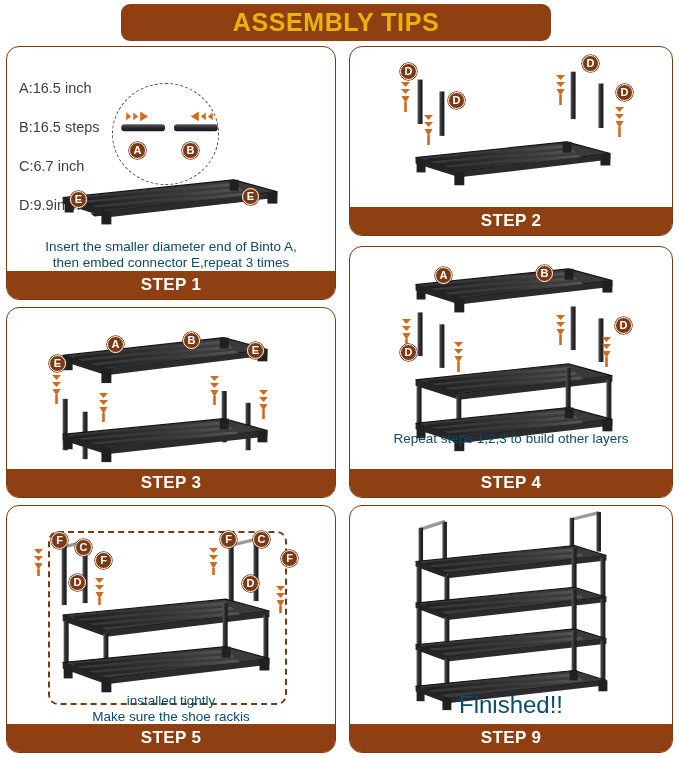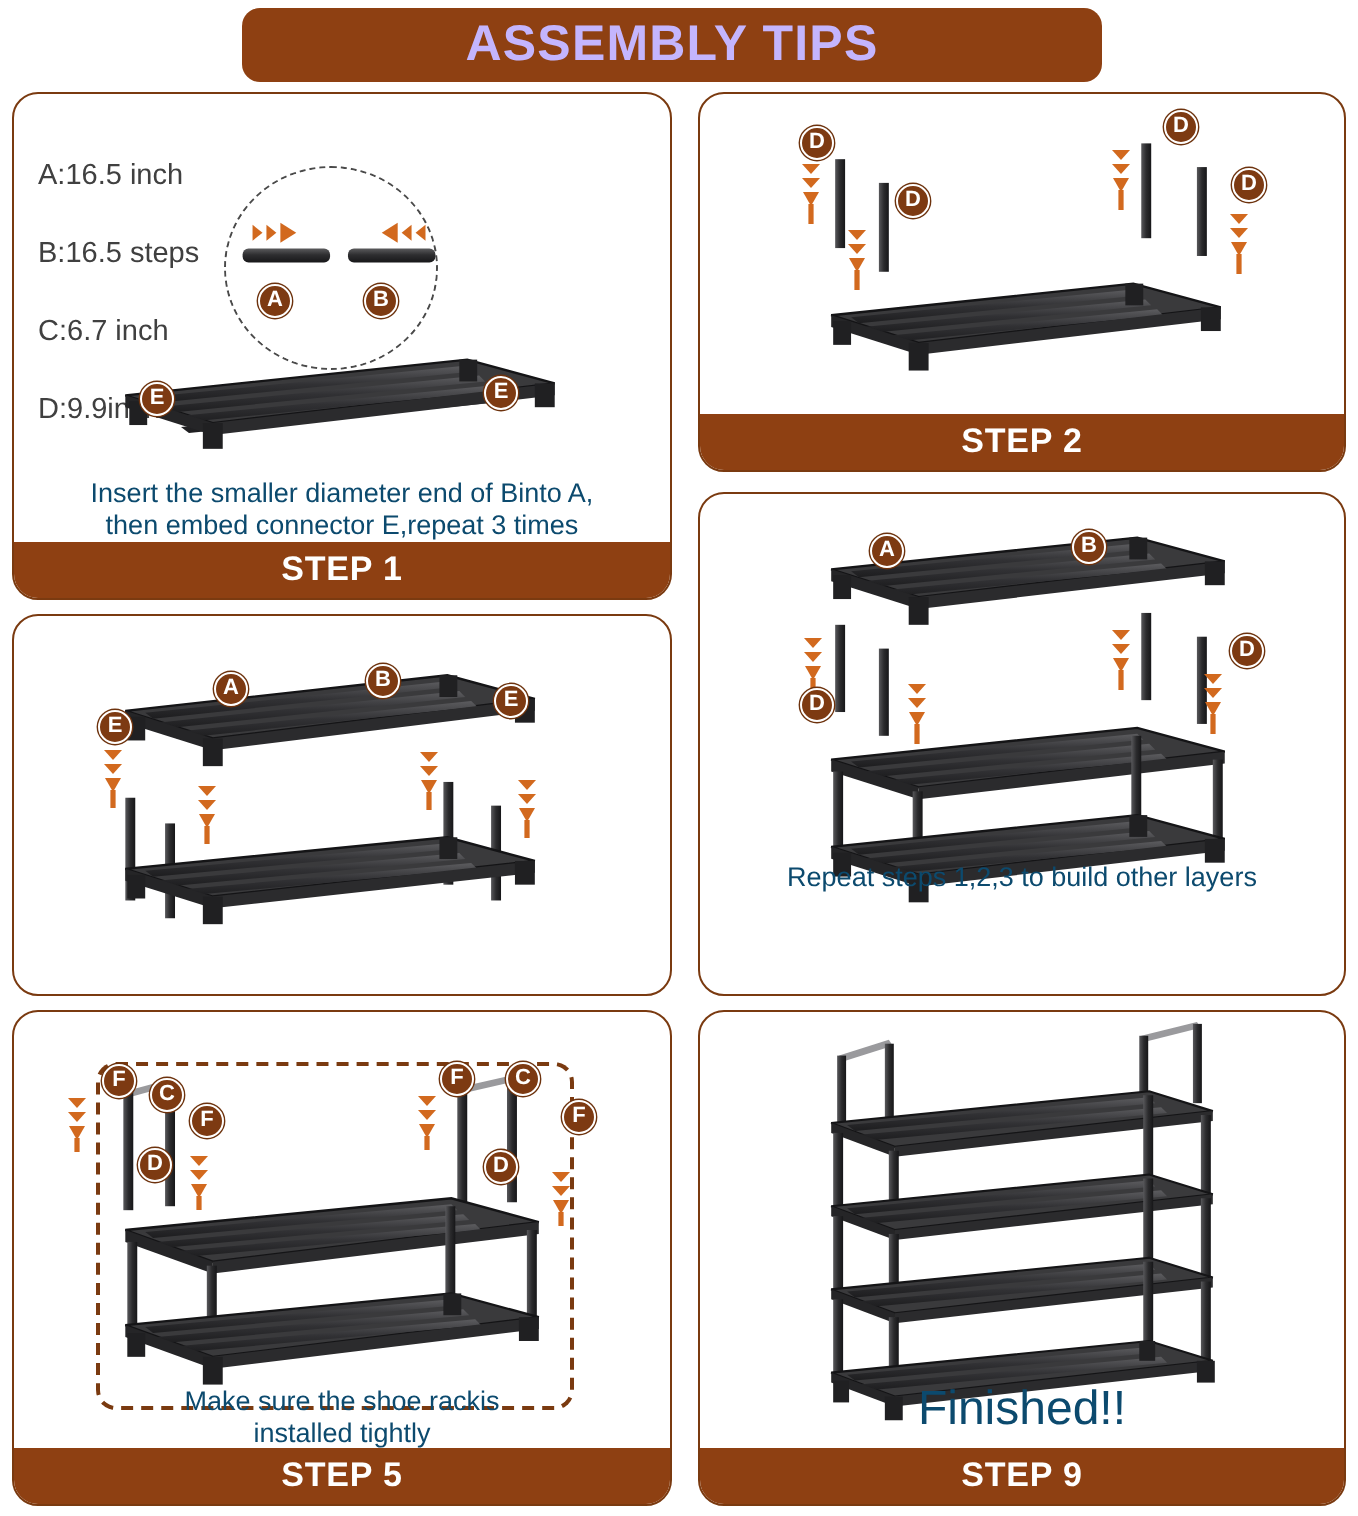--- a/index.html
+++ b/index.html
@@ -12,21 +12,21 @@
     position:relative;
   }
   
   .banner{
     position:absolute;left:121px;top:4px;width:430px;height:37px;
     background:#8e4012;
     border-radius:9px;
     display:flex;align-items:center;justify-content:center;
   }
   .banner-text{
-    color:#c4b5fd;
+    color:#eab308;
     font-size:25px;
     font-weight:bold;
     letter-spacing:0.6px;
     font-family:"Liberation Sans", sans-serif;
   }
   
   .panel{
     position:absolute;
     box-sizing:border-box;
     border:1.4px solid #7a3a10;
@@ -359,20 +359,23 @@
             <path d="M0.5 14 l4 7 4 -7 z"></path>
             <rect x="3.2" y="20" width="2.6" height="9"></rect>
           </g>
       </svg>
     </div>
 
     <div class="badge" style="left:42px;top:47px;">E</div>
     <div class="badge" style="left:100px;top:28px;">A</div>
     <div class="badge" style="left:176px;top:24px;">B</div>
     <div class="badge" style="left:240px;top:34px;">E</div>
+  </div>
+  <div class="footer">
+    <span>STEP 3</span>
   </div>
 </div>
 
 <div class="panel" id="panel-4">
   <div class="panel-body">
     <div class="svgwrap">
       <svg viewBox="0 0 324 224" preserveAspectRatio="none" xmlns="http://www.w3.org/2000/svg">
         <defs>
           <linearGradient id="slatg4" x1="0" y1="0" x2="0" y2="1">
             <stop offset="0%" stop-color="#5c5c5f"></stop>
@@ -472,20 +475,23 @@
 
     <div class="badge" style="left:85px;top:20px;">A</div>
     <div class="badge" style="left:186px;top:18px;">B</div>
     <div class="badge" style="left:50px;top:97px;">D</div>
     <div class="badge" style="left:265px;top:70px;">D</div>
 
     <div class="caption" style="top:184px;">
       <div>Repeat steps 1,2,3 to build other layers</div>
     </div>
   </div>
+  <div class="footer">
+    <span>STEP 4</span>
+  </div>
 </div>
 
 <div class="panel" id="panel-5">
   <div class="panel-body">
 
     <div class="dashed-box" style="left:41px;top:25px;width:235px;height:170px;"></div>
 
     <div class="svgwrap">
       <svg viewBox="0 0 330 220" preserveAspectRatio="none" xmlns="http://www.w3.org/2000/svg">
         <defs>
@@ -582,22 +588,22 @@
     <div class="badge" style="left:44px;top:26px;">F</div>
     <div class="badge" style="left:68px;top:33px;">C</div>
     <div class="badge" style="left:88px;top:46px;">F</div>
     <div class="badge" style="left:62px;top:68px;">D</div>
     <div class="badge" style="left:213px;top:25px;">F</div>
     <div class="badge" style="left:246px;top:25px;">C</div>
     <div class="badge" style="left:274px;top:44px;">F</div>
     <div class="badge" style="left:235px;top:69px;">D</div>
 
     <div class="caption" style="top:187px;">
+      <div>installed tightly</div>
       <div>Make sure the shoe rackis</div>
-      <div>installed tightly</div>
     </div>
   </div>
   <div class="footer">
     <span>STEP 5</span>
   </div>
 </div>
 
 <div class="panel" id="panel-6">
   <div class="panel-body">
     <div class="svgwrap">

